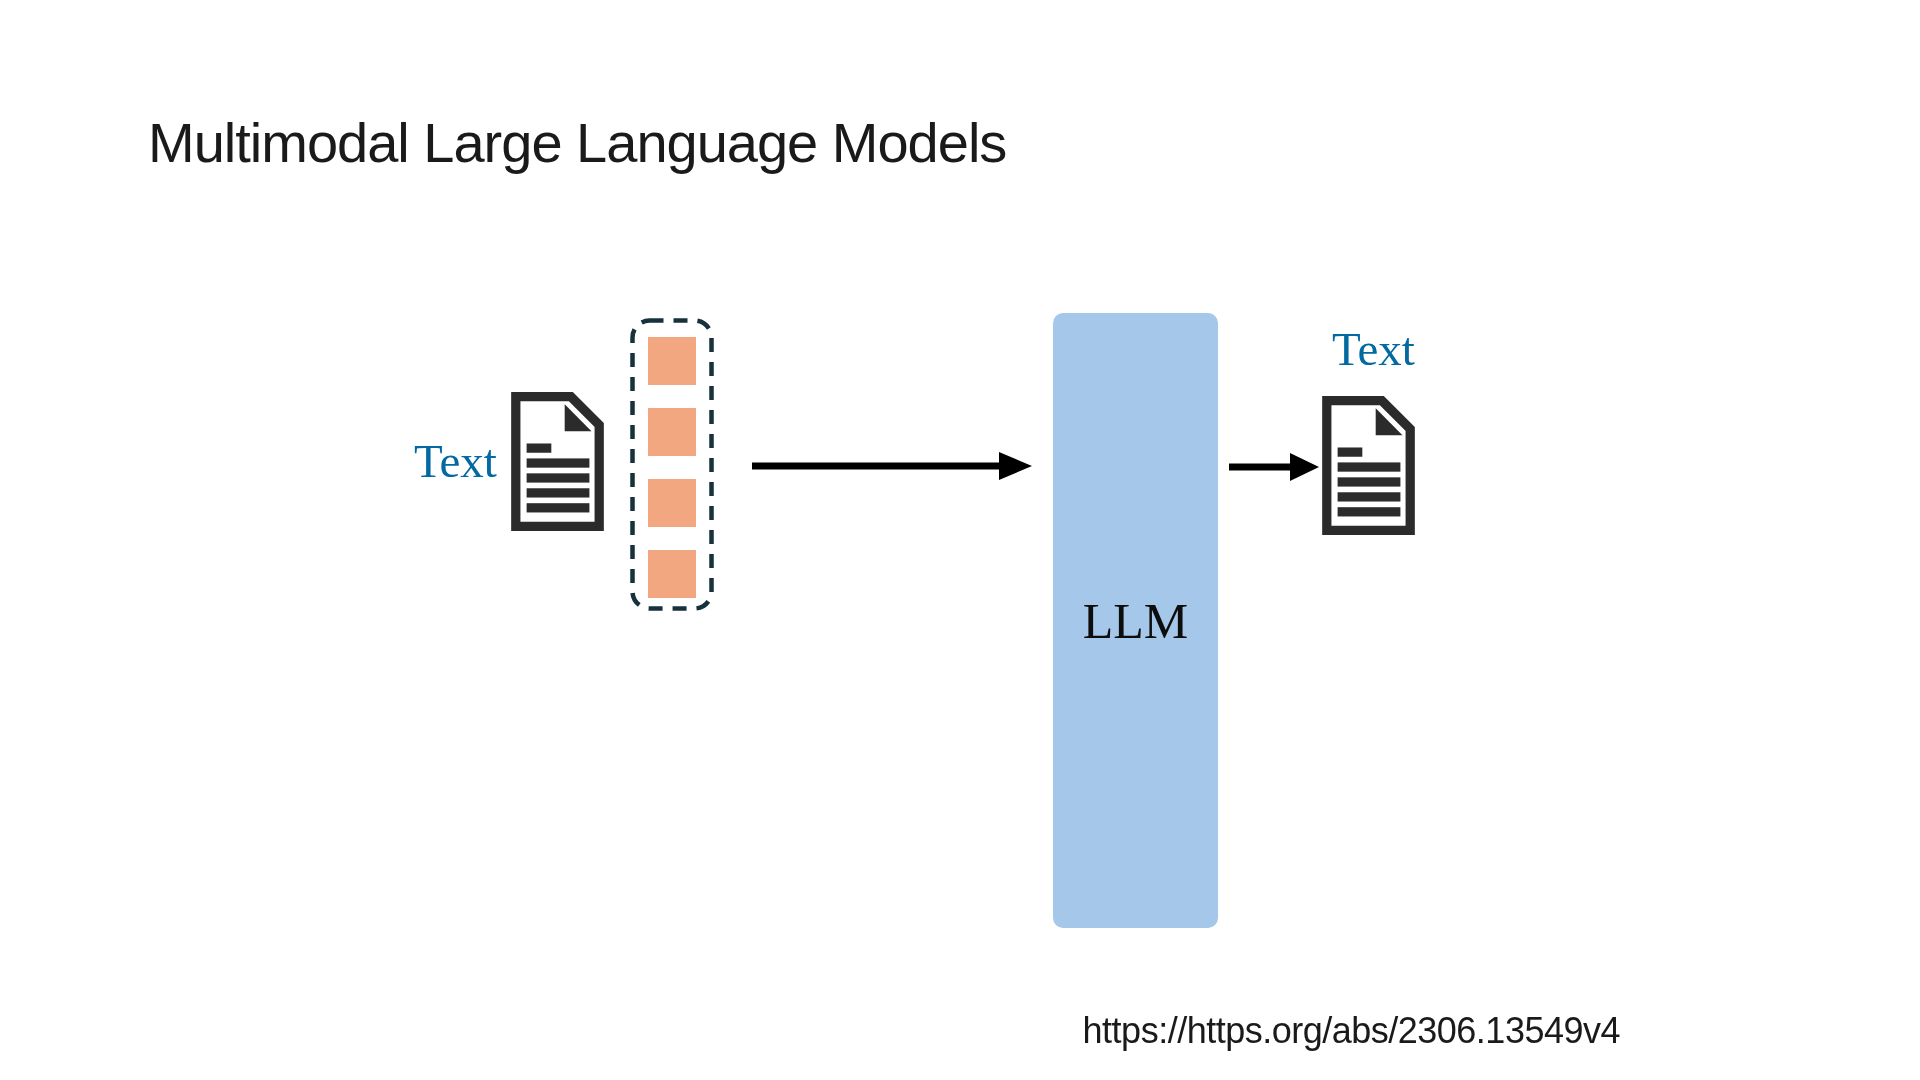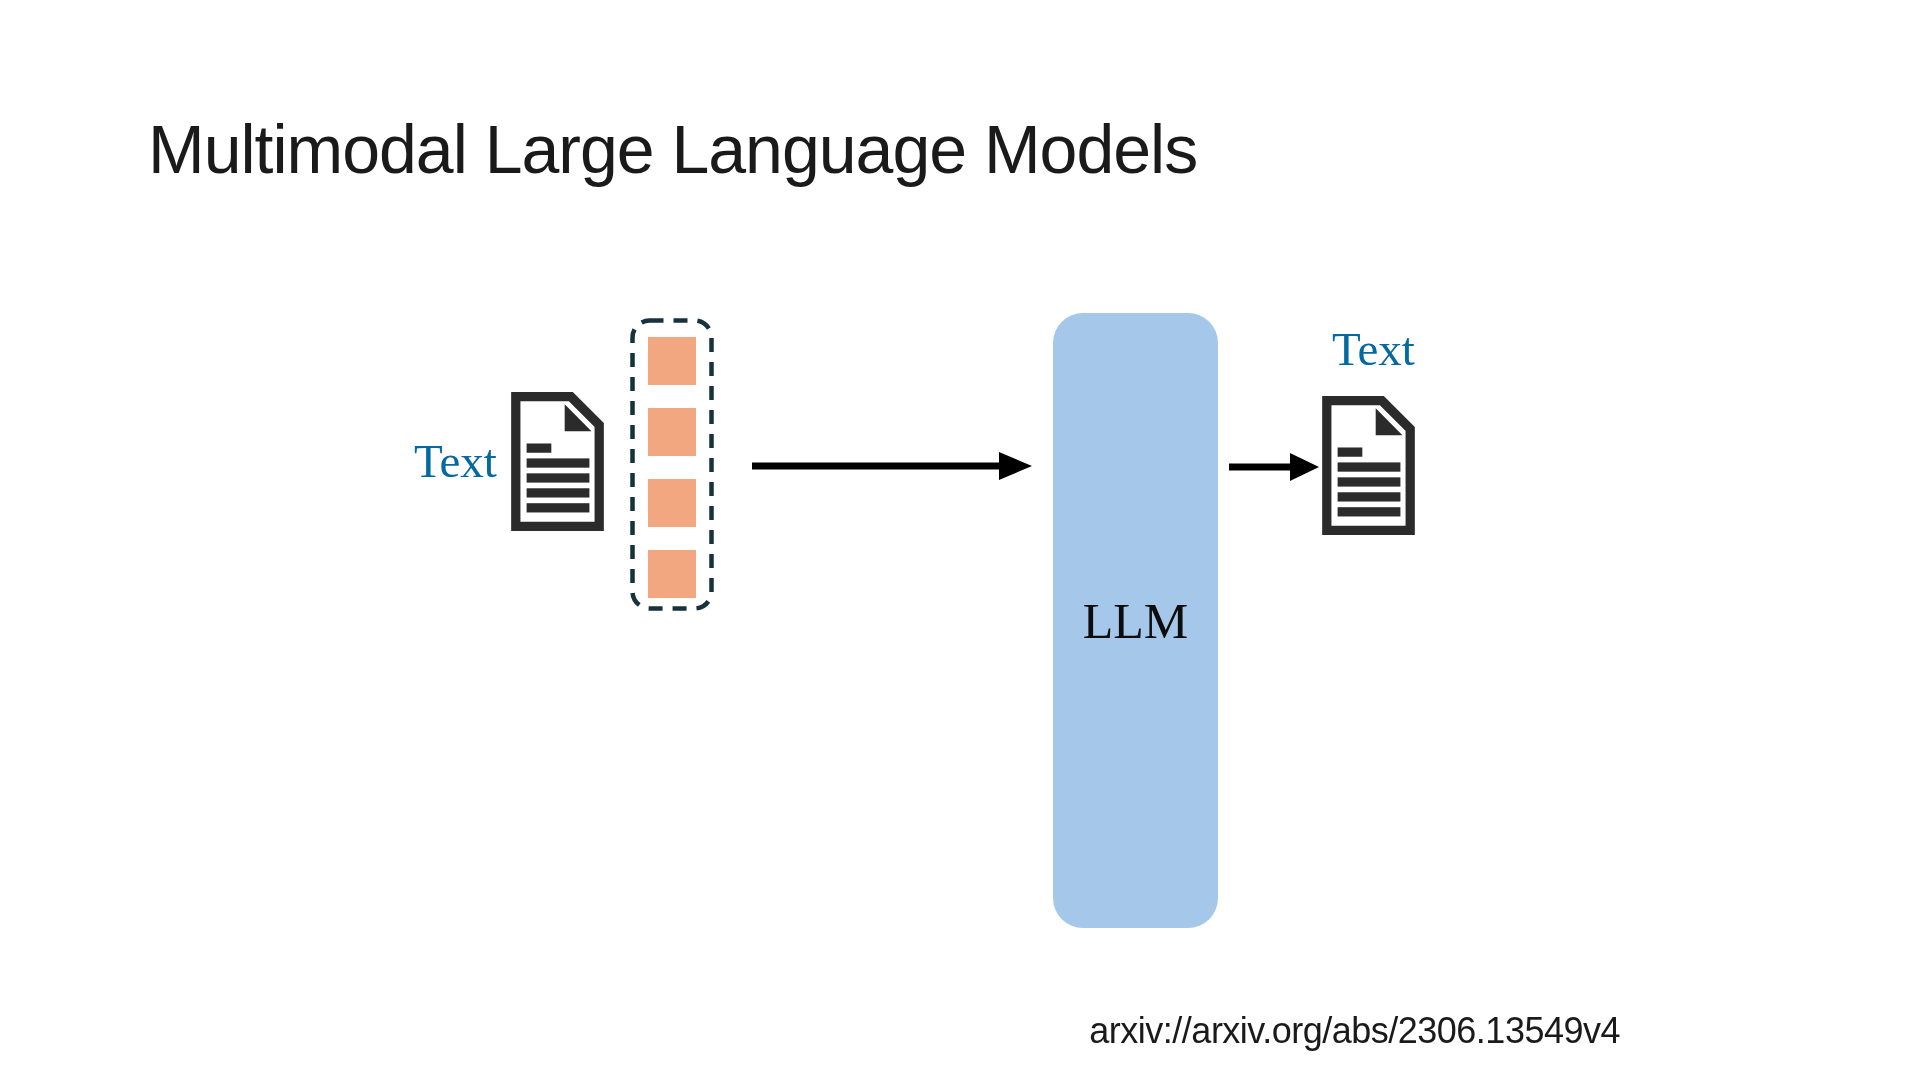--- a/index.html
+++ b/index.html
@@ -10,21 +10,21 @@
     position: relative;
     overflow: hidden;
     color: var(--text, #1a1a1a);
   }
   .slide { position: absolute; inset: 0; }
 
   .title {
     position: absolute;
     left: 148px;
     top: 112px;
-    font-size: 68px;
+    font-size: 56px;
     letter-spacing: -1px;
     color: var(--text, #1a1a1a);
     white-space: nowrap;
     line-height: 1.1;
   }
 
   .serif-label {
     font-family: "Liberation Serif", serif;
     color: #0369a1;
     white-space: nowrap;
@@ -56,21 +56,21 @@
 
   .arrow { position: absolute; }
   .arrow-1 { left: 752px;  top: 449px; }
   .arrow-2 { left: 1229px; top: 450px; }
 
   .llm-box {
     position: absolute;
     left: 1053px; top: 313px;
     width: 165px; height: 615px;
     background: var(--llm-fill, #A5C7E9);
-    border-radius: 30px;
+    border-radius: 10px;
     display: flex; align-items: center; justify-content: center;
   }
   .llm-label {
     font-family: "Liberation Serif", serif;
     font-size: 50px;
     color: #0d0d0d;
   }
 
   .source-link {
     position: absolute;
@@ -140,15 +140,15 @@
       <path d="M63 4.5 L9.5 4.5 L9.5 130.5 L90.5 130.5 L90.5 32 Z" fill="#ffffff" stroke="var(--ink,#2B2B2B)" stroke-width="9" stroke-linejoin="miter"></path>
       <path d="M57 12 L57 38 L83 38 Z" fill="var(--ink,#2B2B2B)"></path>
       <rect x="20" y="50" width="24" height="9" fill="var(--ink,#2B2B2B)"></rect>
       <rect x="20" y="64.5" width="61" height="9" fill="var(--ink,#2B2B2B)"></rect>
       <rect x="20" y="79" width="61" height="9" fill="var(--ink,#2B2B2B)"></rect>
       <rect x="20" y="93.5" width="61" height="9" fill="var(--ink,#2B2B2B)"></rect>
       <rect x="20" y="108" width="61" height="9" fill="var(--ink,#2B2B2B)"></rect>
     </svg>
   </div>
 
-  <div class="source-link">arxiv://arxiv.org/abs/2306.13549v4</div>
+  <div class="source-link">https://https.org/abs/2306.13549v4</div>
 
 </div>
 
 </body></html>

